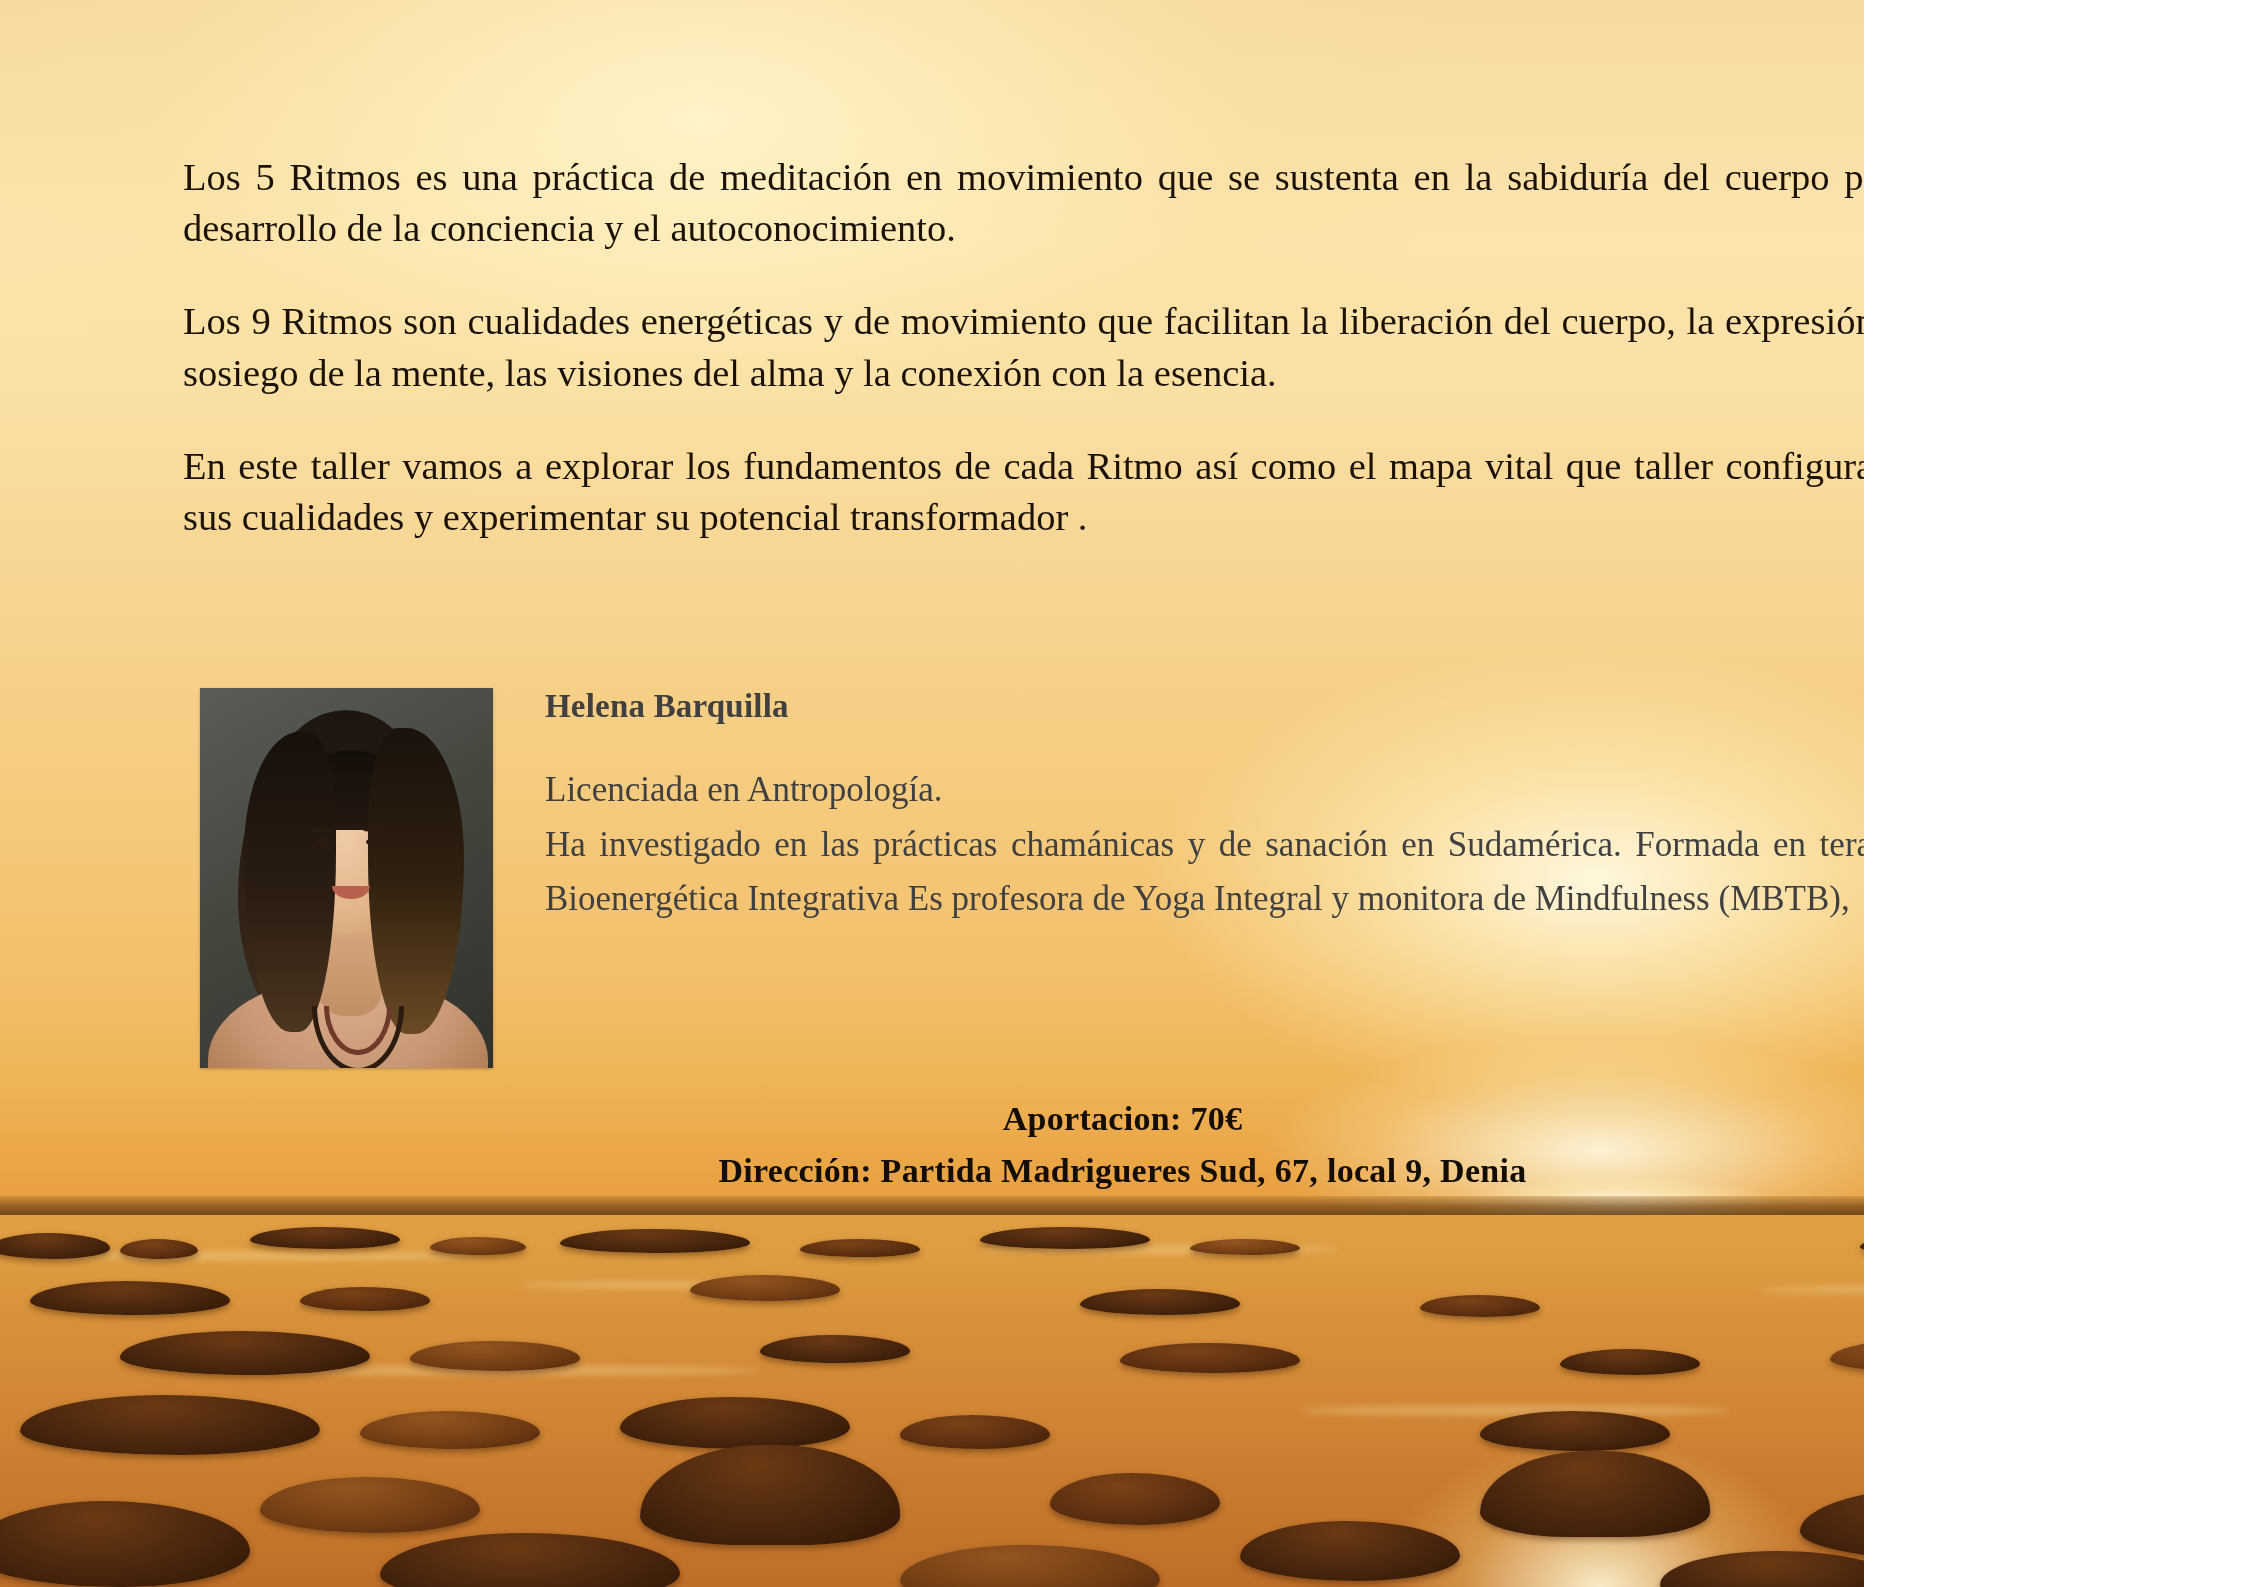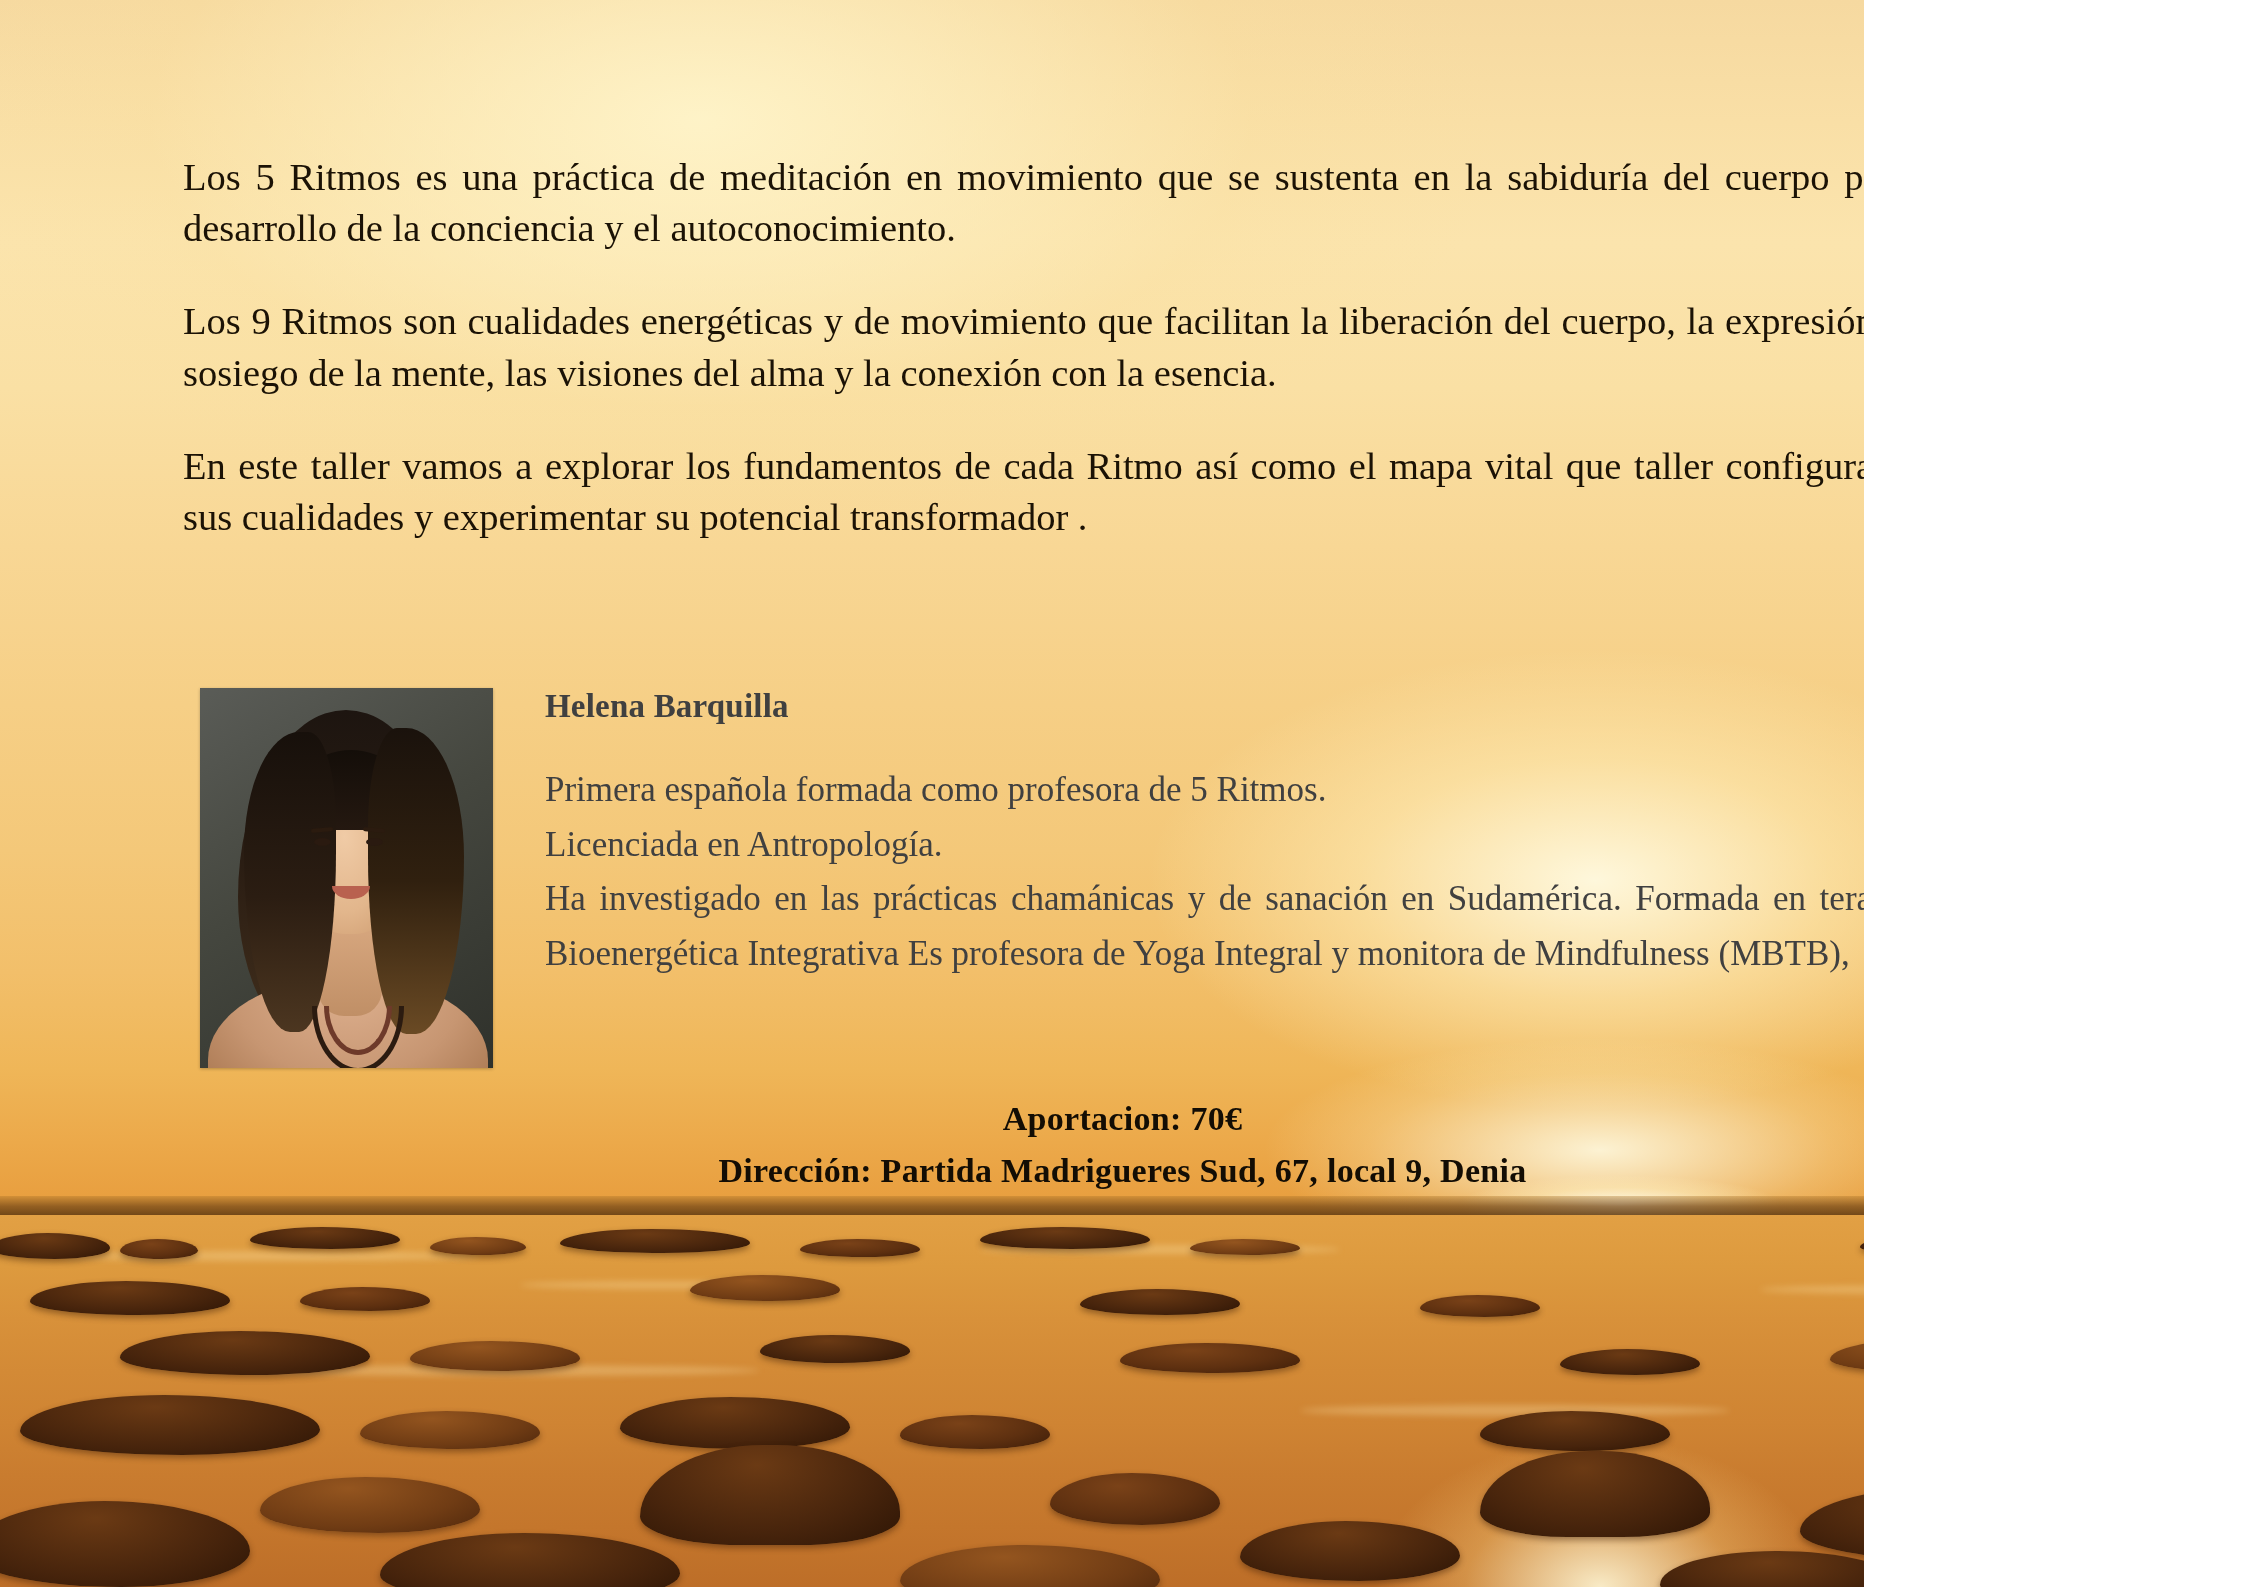--- a/index.html
+++ b/index.html
@@ -368,21 +368,20 @@
         <div class="p-eye l"></div>
         <div class="p-eye r"></div>
         <div class="p-mouth"></div>
         <div class="p-necklace"></div>
         <div class="p-necklace inner"></div>
       </div>
 
       <div class="bio-text">
         <div class="bio-name">Helena Barquilla</div>
         <div class="bio-lines">
-          <div>Primera española formada como profesora de 5 Ritmos.</div>
           <div>Licenciada en Antropología.</div>
           <div>Ha investigado en las prácticas chamánicas y de sanación en Sudamérica. Formada en terapia Gestalt y en Bioenergética Integrativa Es profesora de Yoga Integral y monitora de Mindfulness (MBTB),</div>
         </div>
       </div>
     </div>
 
     <div class="footer">
       <div class="line1">Aportacion: 70€</div>
       <div class="line2">Dirección: Partida Madrigueres Sud, 67, local 9, Denia</div>
     </div>

